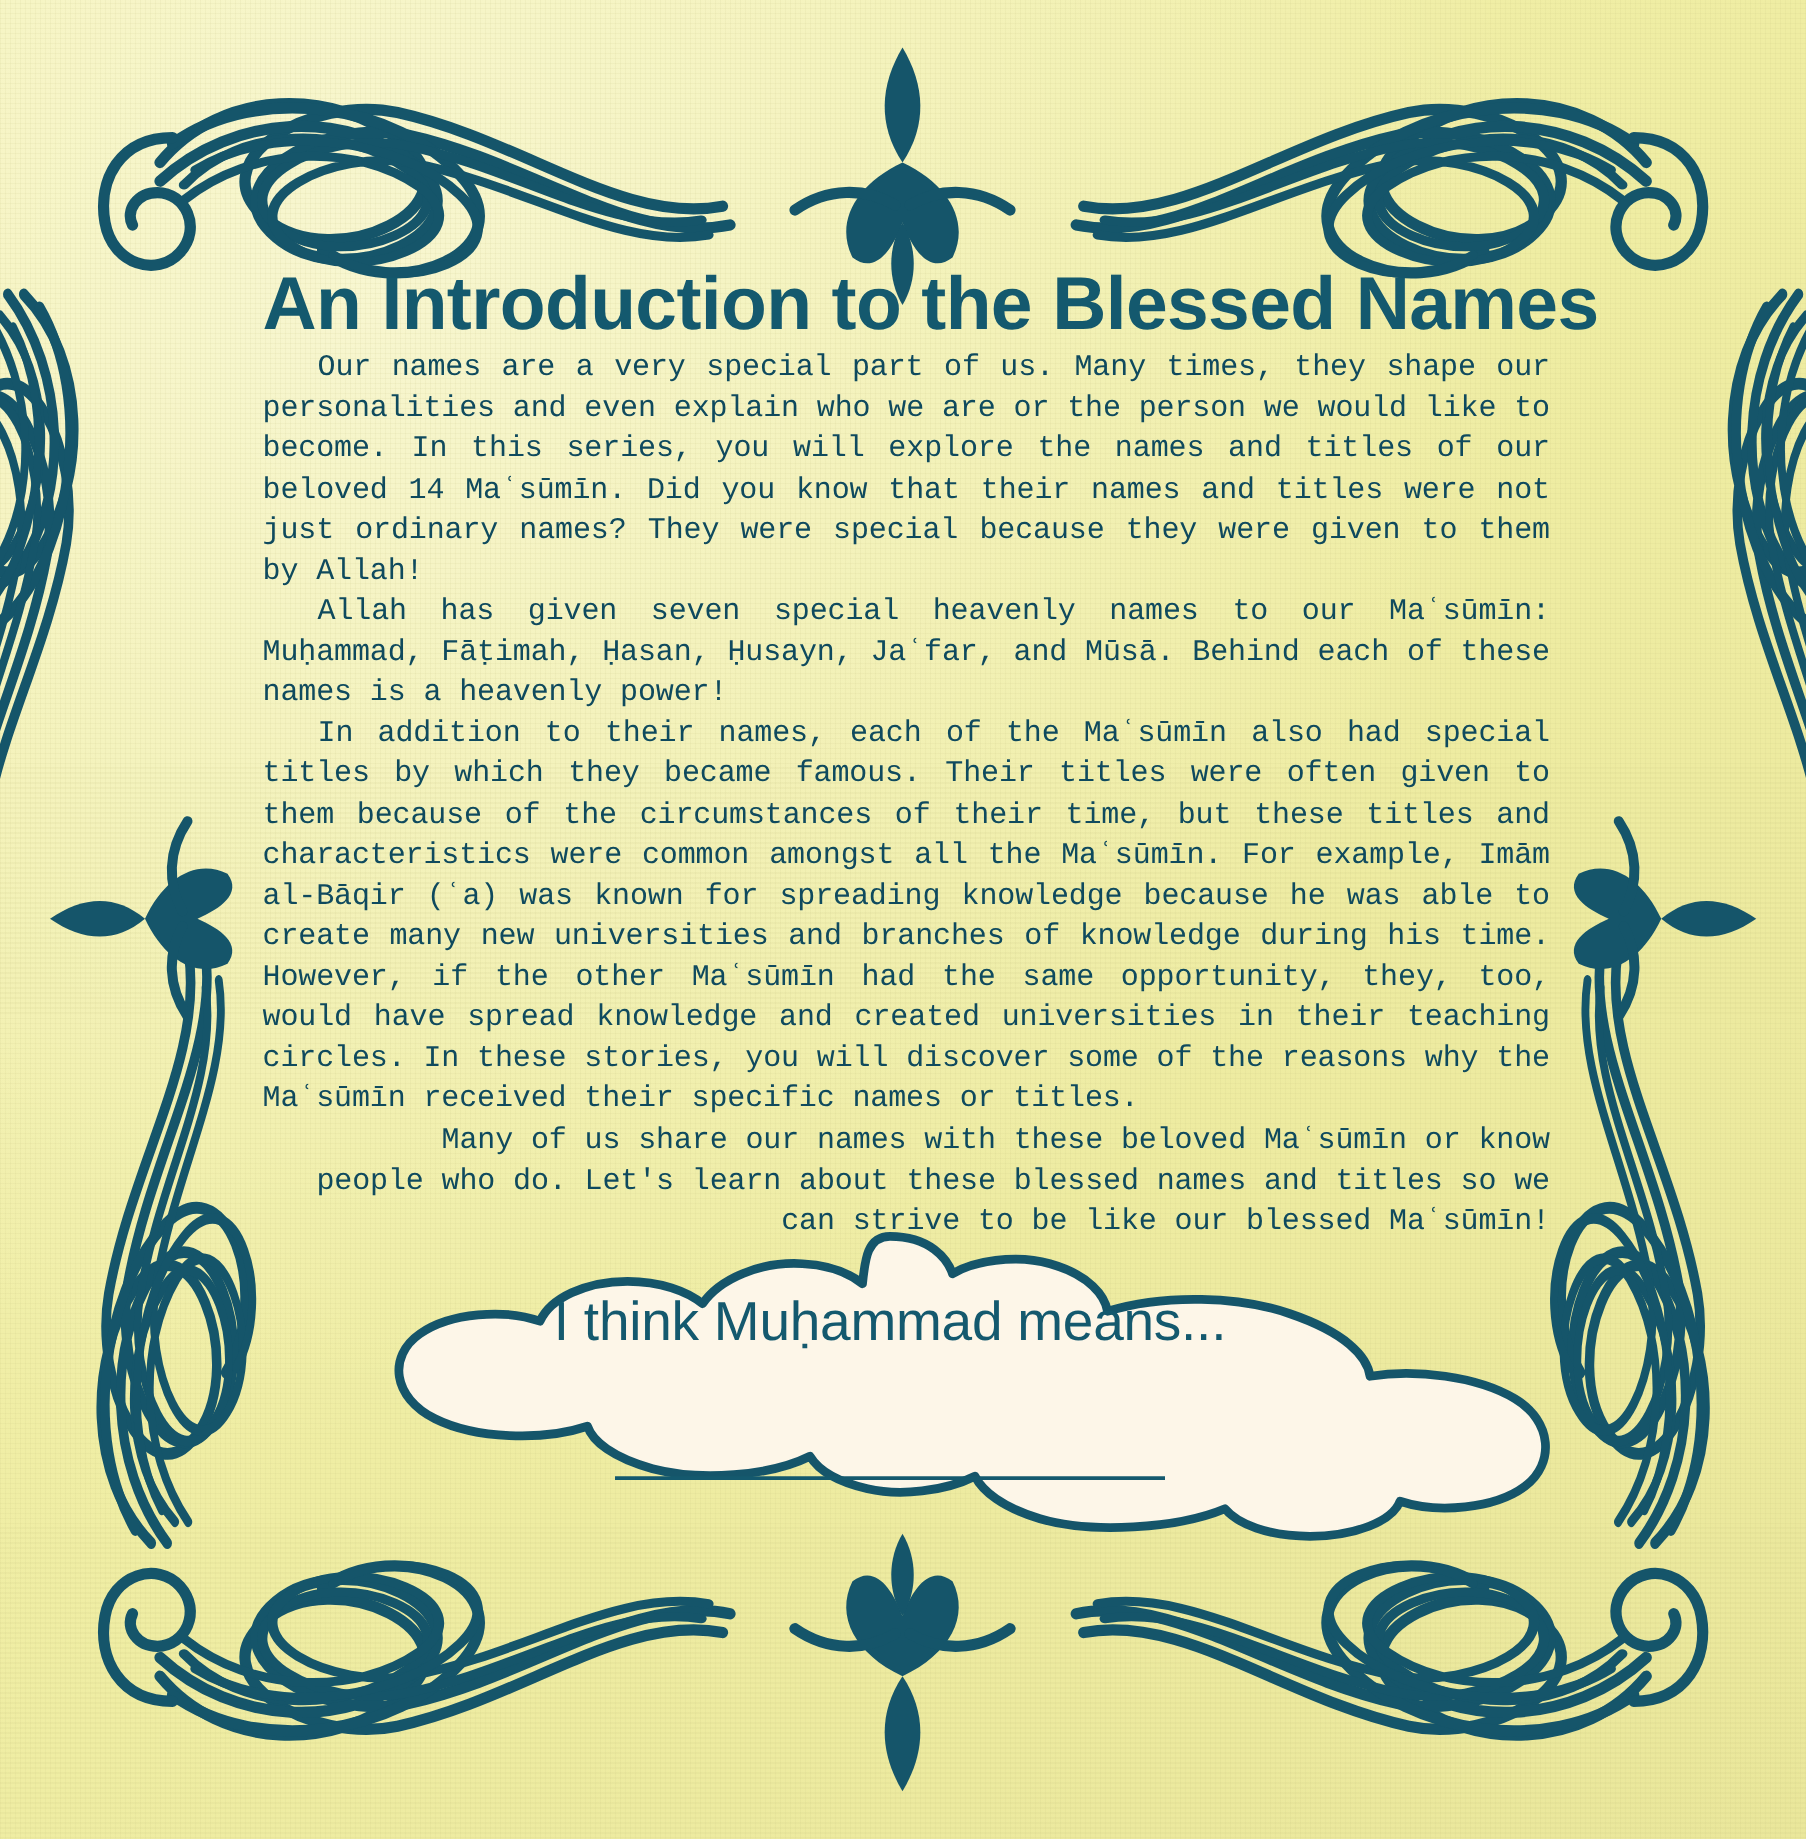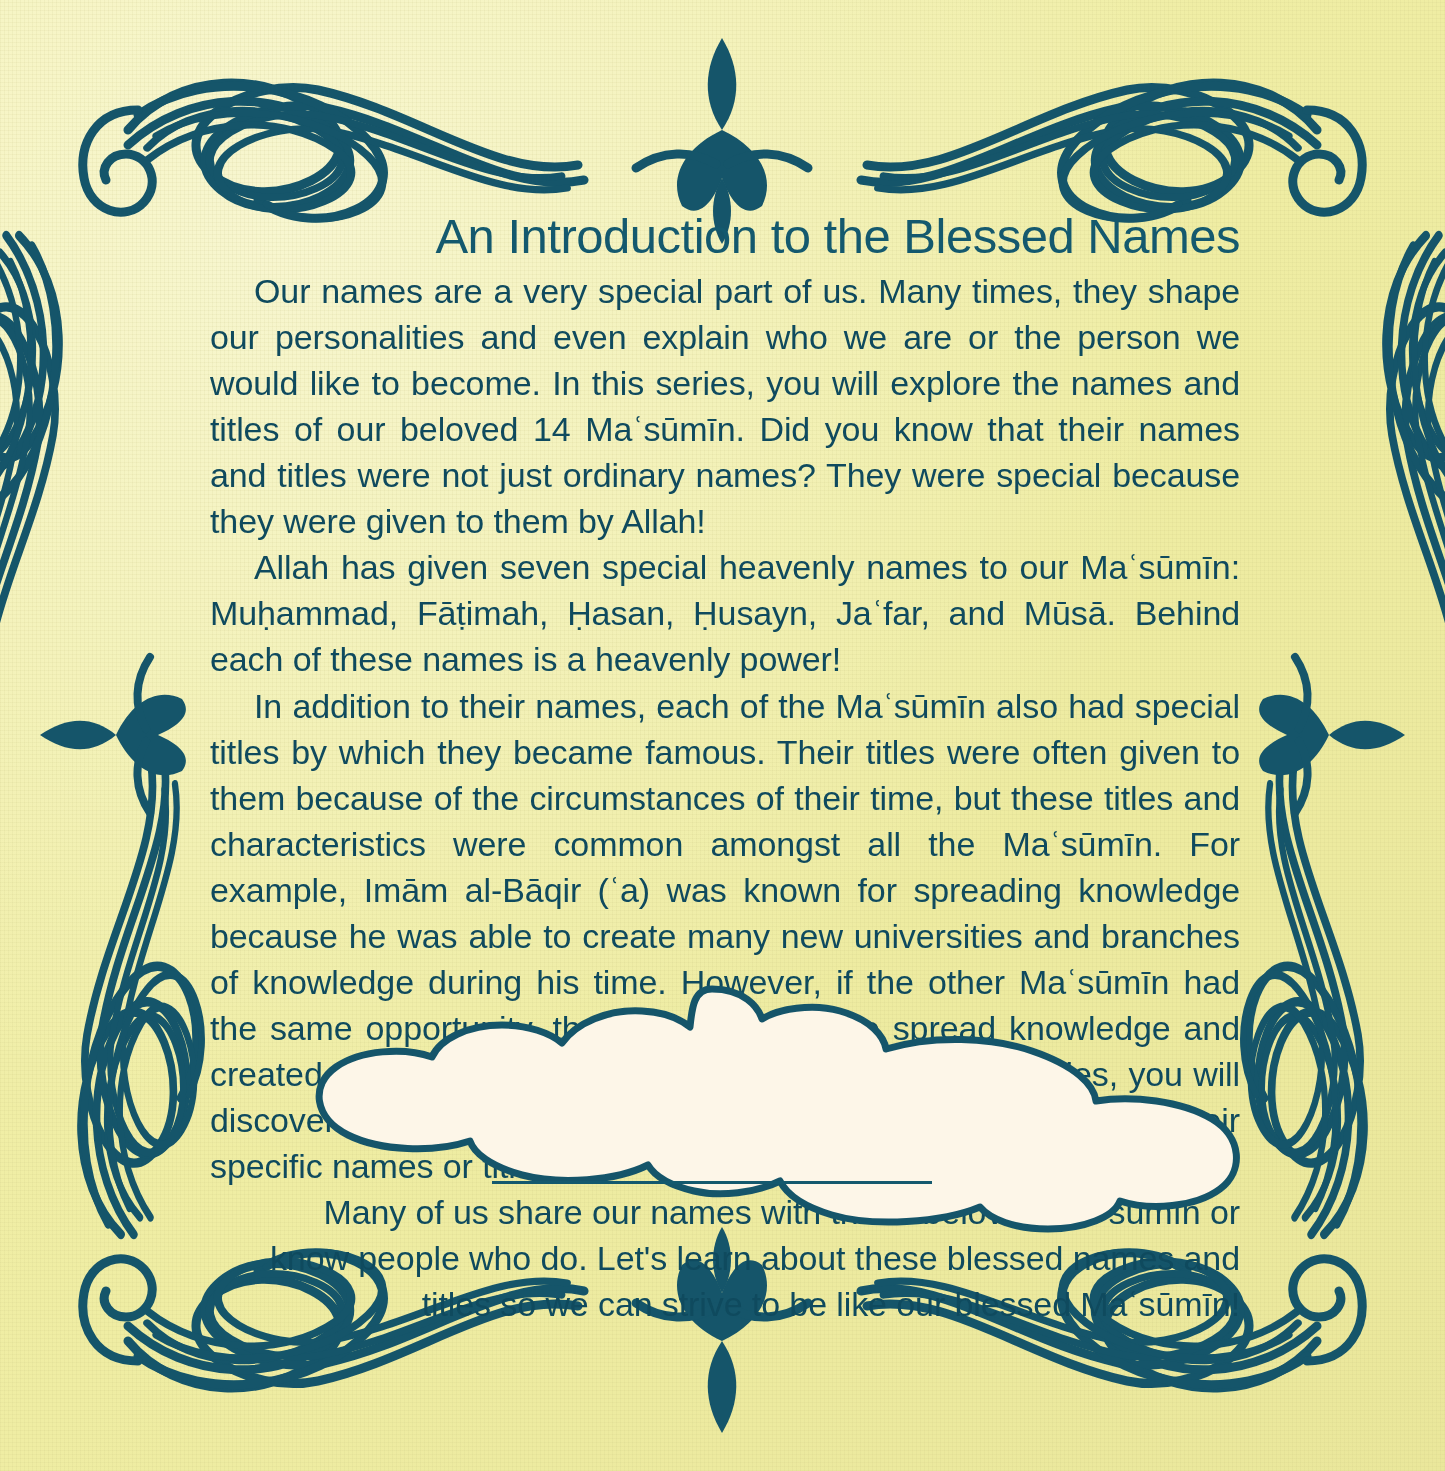--- a/index.html
+++ b/index.html
@@ -36,36 +36,37 @@
   }
   #content {
     position: absolute;
     left: 210px;
     top: 212px;
     width: 1030px;
     height: 800px;
   }
   .title {
     color: #14596e;
-    font-size: 49px;
+    font-size: 60px;
     line-height: 1.02;
     letter-spacing: -0.5px;
-    font-weight: normal;
-    text-align: right;
+    font-weight: bold;
+    text-align: left;
     margin: 0 0 6px 0;
     white-space: nowrap;
   }
   .body-text p {
     color: #0f4a5e;
-    font-size: 34px;
+    font-size: 24px;
     line-height: 1.355;
     margin: 0;
     text-align: justify;
     text-indent: 44px;
     letter-spacing: -0.1px;
+    font-family: Liberation Mono, monospace;
   }
   .body-text p:last-child {
     text-align: right;
   }
   
   #cloud-wrap {
     position: absolute;
     left: 172px;
     top: 985px;
     width: 1080px;
@@ -226,15 +227,16 @@
                C318,181 302,168 298,156
                C262,168 208,166 176,150
                C142,133 138,100 164,82
                C188,65 232,62 260,72
                C268,54 296,40 330,40
                C356,40 378,48 390,58
                C404,38 436,24 470,26
                C492,27 508,34 518,42
                C520,22 522,4 540,4 Z" fill="#fdf6e8" stroke="#15556a" stroke-width="7" stroke-linejoin="round"></path>
     </svg>
+    <div id="cloud-text">I think Muḥammad means...</div>
     <div id="cloud-line"></div>
   </div>
 </div>
 
 </body></html>

